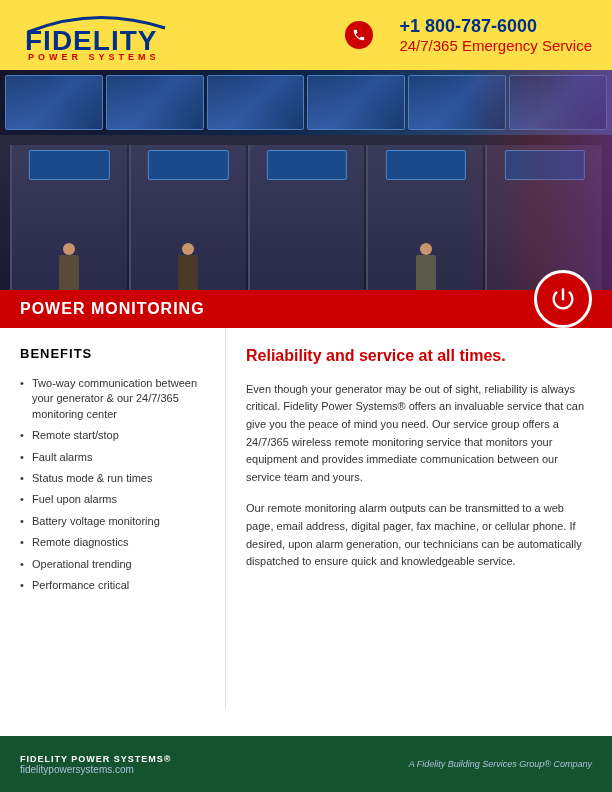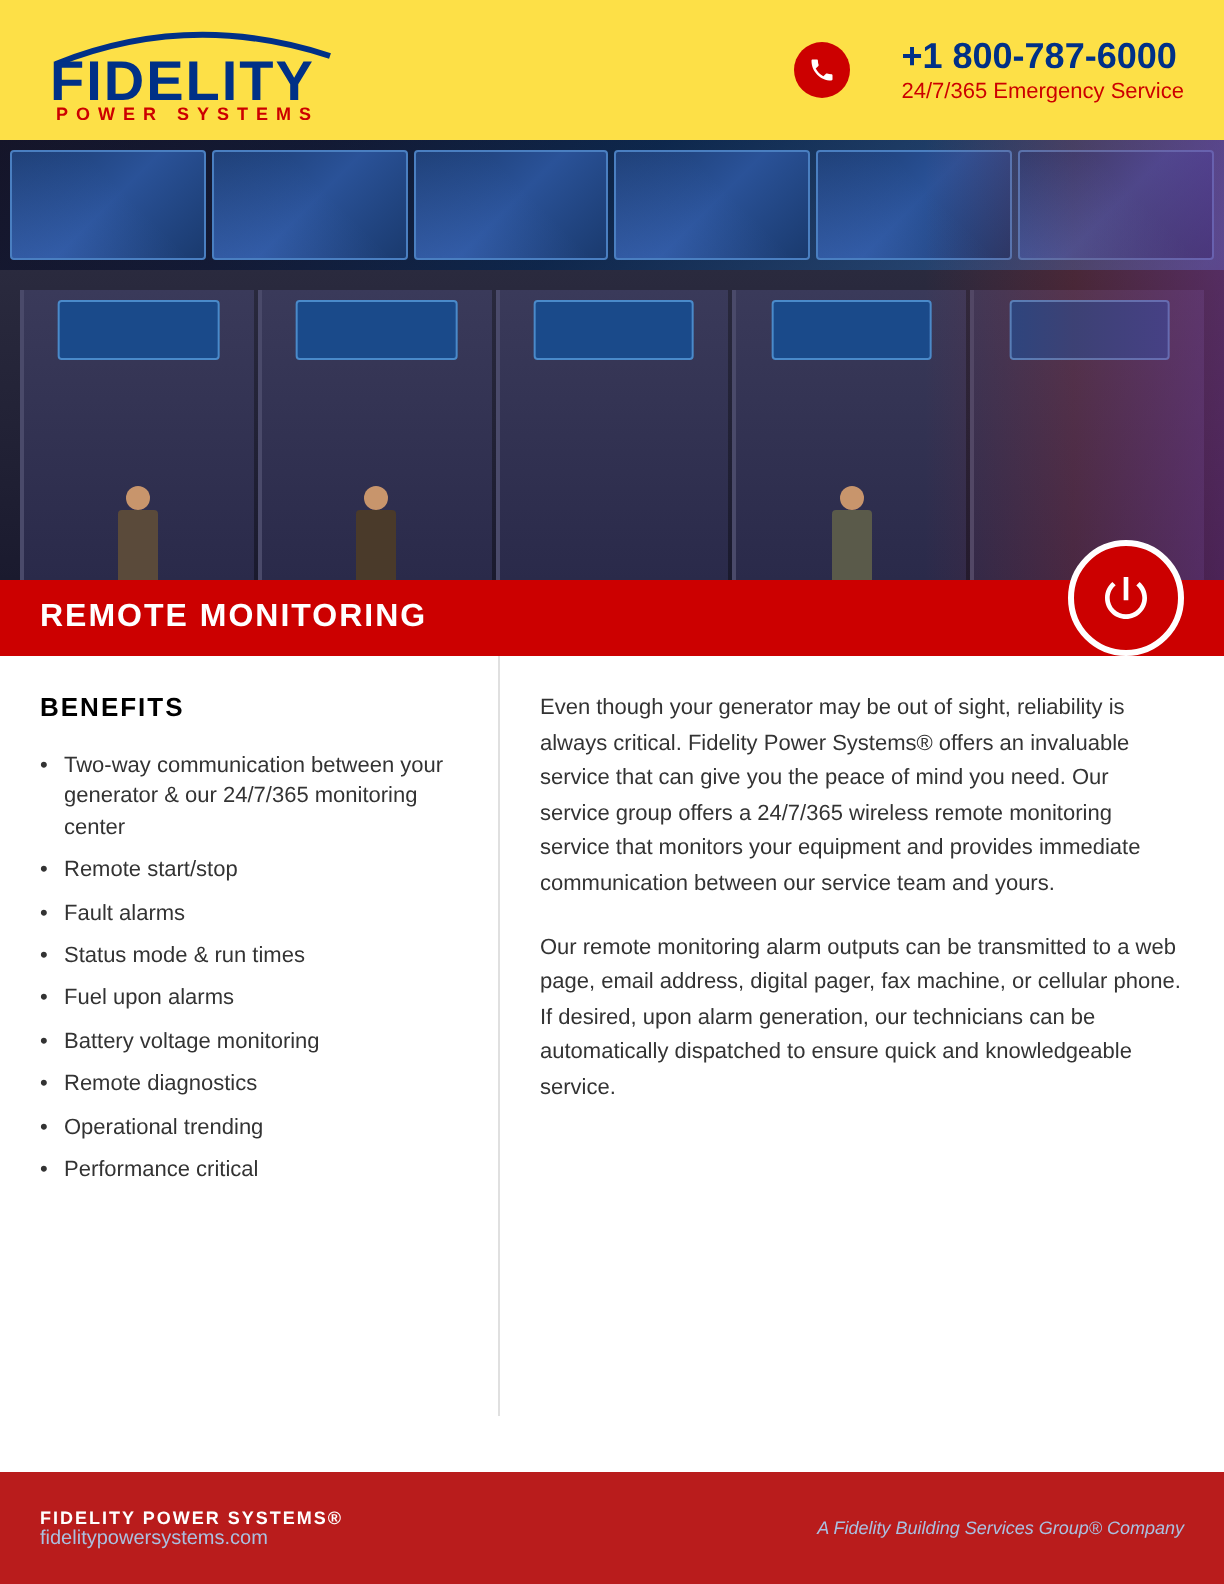--- a/index.html
+++ b/index.html
@@ -46,21 +46,21 @@
     }
 
     .phone-number {
       font-size: 18px;
       font-weight: bold;
       color: #003087;
       line-height: 1.2;
     }
 
     .emergency-text {
-      font-size: 11px;
+      font-size: 15px;
       color: #cc0000;
     }
 
     
     .hero-image {
       width: 612px;
       height: 220px;
       background: linear-gradient(135deg, #1a1a2e 0%, #16213e 20%, #0f3460 40%, #2d5a8e 60%, #4a7fc1 80%, #6b4c8a 100%);
       position: relative;
       overflow: hidden;
@@ -212,21 +212,21 @@
     
     .main-content {
       display: flex;
       flex: 1;
       background: #fff;
       height: 380px;
     }
 
     
     .left-column {
-      width: 250px;
+      width: 226px;
       padding: 18px 20px;
       border-right: 1px solid #e0e0e0;
     }
 
     .benefits-title {
       font-size: 13px;
       font-weight: bold;
       color: #000;
       margin-bottom: 12px;
       letter-spacing: 1px;
@@ -268,21 +268,21 @@
 
     .right-text {
       font-size: 11px;
       color: #333;
       line-height: 1.6;
       margin-bottom: 14px;
     }
 
     
     .footer {
-      background: #b91c1c;
+      background: #14532d;
       padding: 28px 20px;
       display: flex;
       align-items: center;
       justify-content: space-between;
       height: 50px;
       position: absolute;
       bottom: 0;
       left: 0;
       right: 0;
     }
@@ -392,21 +392,21 @@
           <div class="cubicle-monitor"></div>
         </div>
       </div>
     </div>
 
     <div class="right-light"></div>
   </div>
 </div>
 
 <div class="banner">
-  <span class="banner-title">REMOTE MONITORING</span>
+  <span class="banner-title">POWER MONITORING</span>
   <div class="power-icon">
     <svg width="28" height="28" viewBox="0 0 24 24" fill="white">
       <path d="M13 3h-2v10h2V3zm4.83 2.17l-1.42 1.42C17.99 7.86 19 9.81 19 12c0 3.87-3.13 7-7 7s-7-3.13-7-7c0-2.19 1.01-4.14 2.58-5.42L6.17 5.17C4.23 6.82 3 9.26 3 12c0 4.97 4.03 9 9 9s9-4.03 9-9c0-2.74-1.23-5.18-3.17-6.83z"></path>
     </svg>
   </div>
 </div>
 
 <div class="main-content">
 
   <div class="left-column">
@@ -418,20 +418,21 @@
       <li>Status mode &amp;  run times</li>
       <li>Fuel upon alarms</li>
       <li>Battery voltage monitoring</li>
       <li>Remote diagnostics</li>
       <li>Operational trending</li>
       <li>Performance critical</li>
     </ul>
   </div>
 
   <div class="right-column">
+    <div class="reliability-title">Reliability and service at all times.</div>
     <p class="right-text">Even though your generator may be out of sight, reliability is always critical. Fidelity Power Systems® offers an invaluable service that can give you the peace of mind you need. Our service group offers a 24/7/365 wireless remote monitoring service that monitors your equipment and provides immediate communication between our service team and yours.</p>
     <p class="right-text">Our remote monitoring alarm outputs can be transmitted to a web page, email address, digital pager, fax machine, or cellular phone. If desired, upon alarm generation, our technicians can be automatically dispatched to ensure quick and knowledgeable service.</p>
   </div>
 
 </div>
 
 <div class="footer">
   <div class="footer-left">
     <span class="footer-company">FIDELITY POWER SYSTEMS®</span>
     <span class="footer-website">fidelitypowersystems.com</span>

